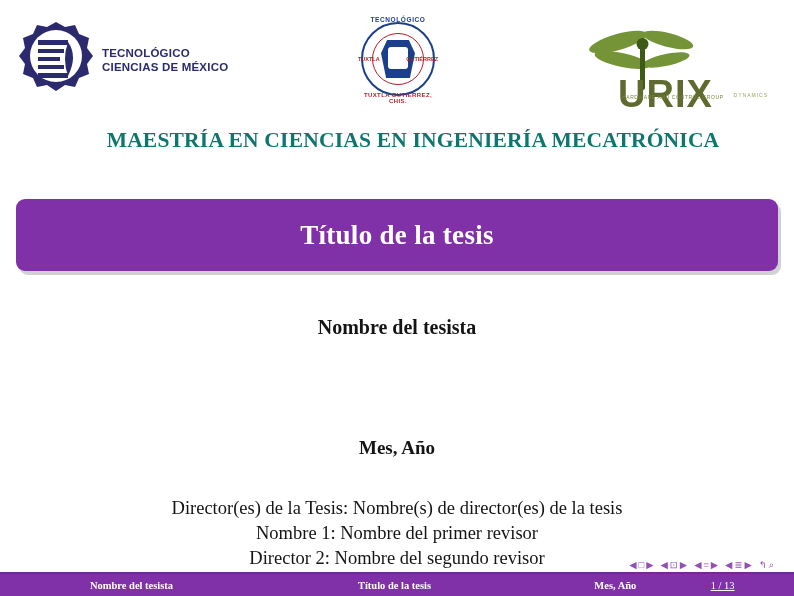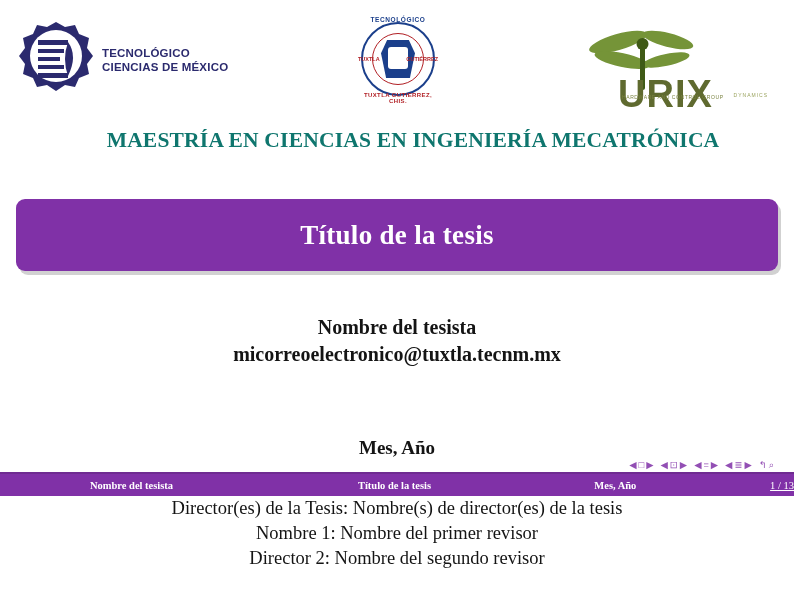--- a/index.html
+++ b/index.html
@@ -10,21 +10,21 @@
     width: 794px;
     height: 596px;
     background: #ffffff;
     font-family: "Liberation Serif", serif;
     overflow: hidden;
     position: relative;
   }
   .slide {
     position: relative;
     width: 794px;
-    height: 496px;
+    height: 596px;
     box-sizing: border-box;
   }
 
   
   .logo-row {
     position: absolute;
     top: 14px;
     left: 0;
     width: 794px;
     height: 96px;
@@ -317,21 +317,21 @@
     font-family: "Liberation Serif", serif;
     font-weight: bold;
     font-size: 10.5px;
     color: #ffffff;
     text-align: center;
     white-space: nowrap;
   }
   .fc1 { width: 265px; }
   .fc2 { width: 265px; }
   .fc3 { width: 180px; }
-  .fc4 { width: 84px; text-align: right; padding-left: 6px; font-weight: normal; text-decoration: underline; }
+  .fc4 { width: 84px; text-align: left; padding-left: 6px; font-weight: normal; text-decoration: underline; }
 </style>
 </head>
 <body>
 
 <div class="slide">
 
   <div class="logo-row">
 
     <div class="logo-tecnm">
       <svg class="tecnm-mark" viewBox="0 0 76 78">
@@ -385,21 +385,20 @@
   </div>
 
   <div class="program-title">MAESTRÍA EN CIENCIAS EN INGENIERÍA MECATRÓNICA</div>
 
   <div class="title-block">
     <span class="thesis-title">Título de la tesis</span>
   </div>
 
   <div class="author-block">
     <div class="author-name">Nombre del tesista</div>
-    <div class="author-email">micorreoelectronico@tuxtla.tecnm.mx</div>
   </div>
 
   <div class="date-line">Mes, Año</div>
 
   <div class="committee">
     <div>Director(es) de la Tesis: Nombre(s) de director(es) de la tesis</div>
     <div>Nombre 1: Nombre del primer revisor</div>
     <div>Director 2: Nombre del segundo revisor</div>
   </div>
 

